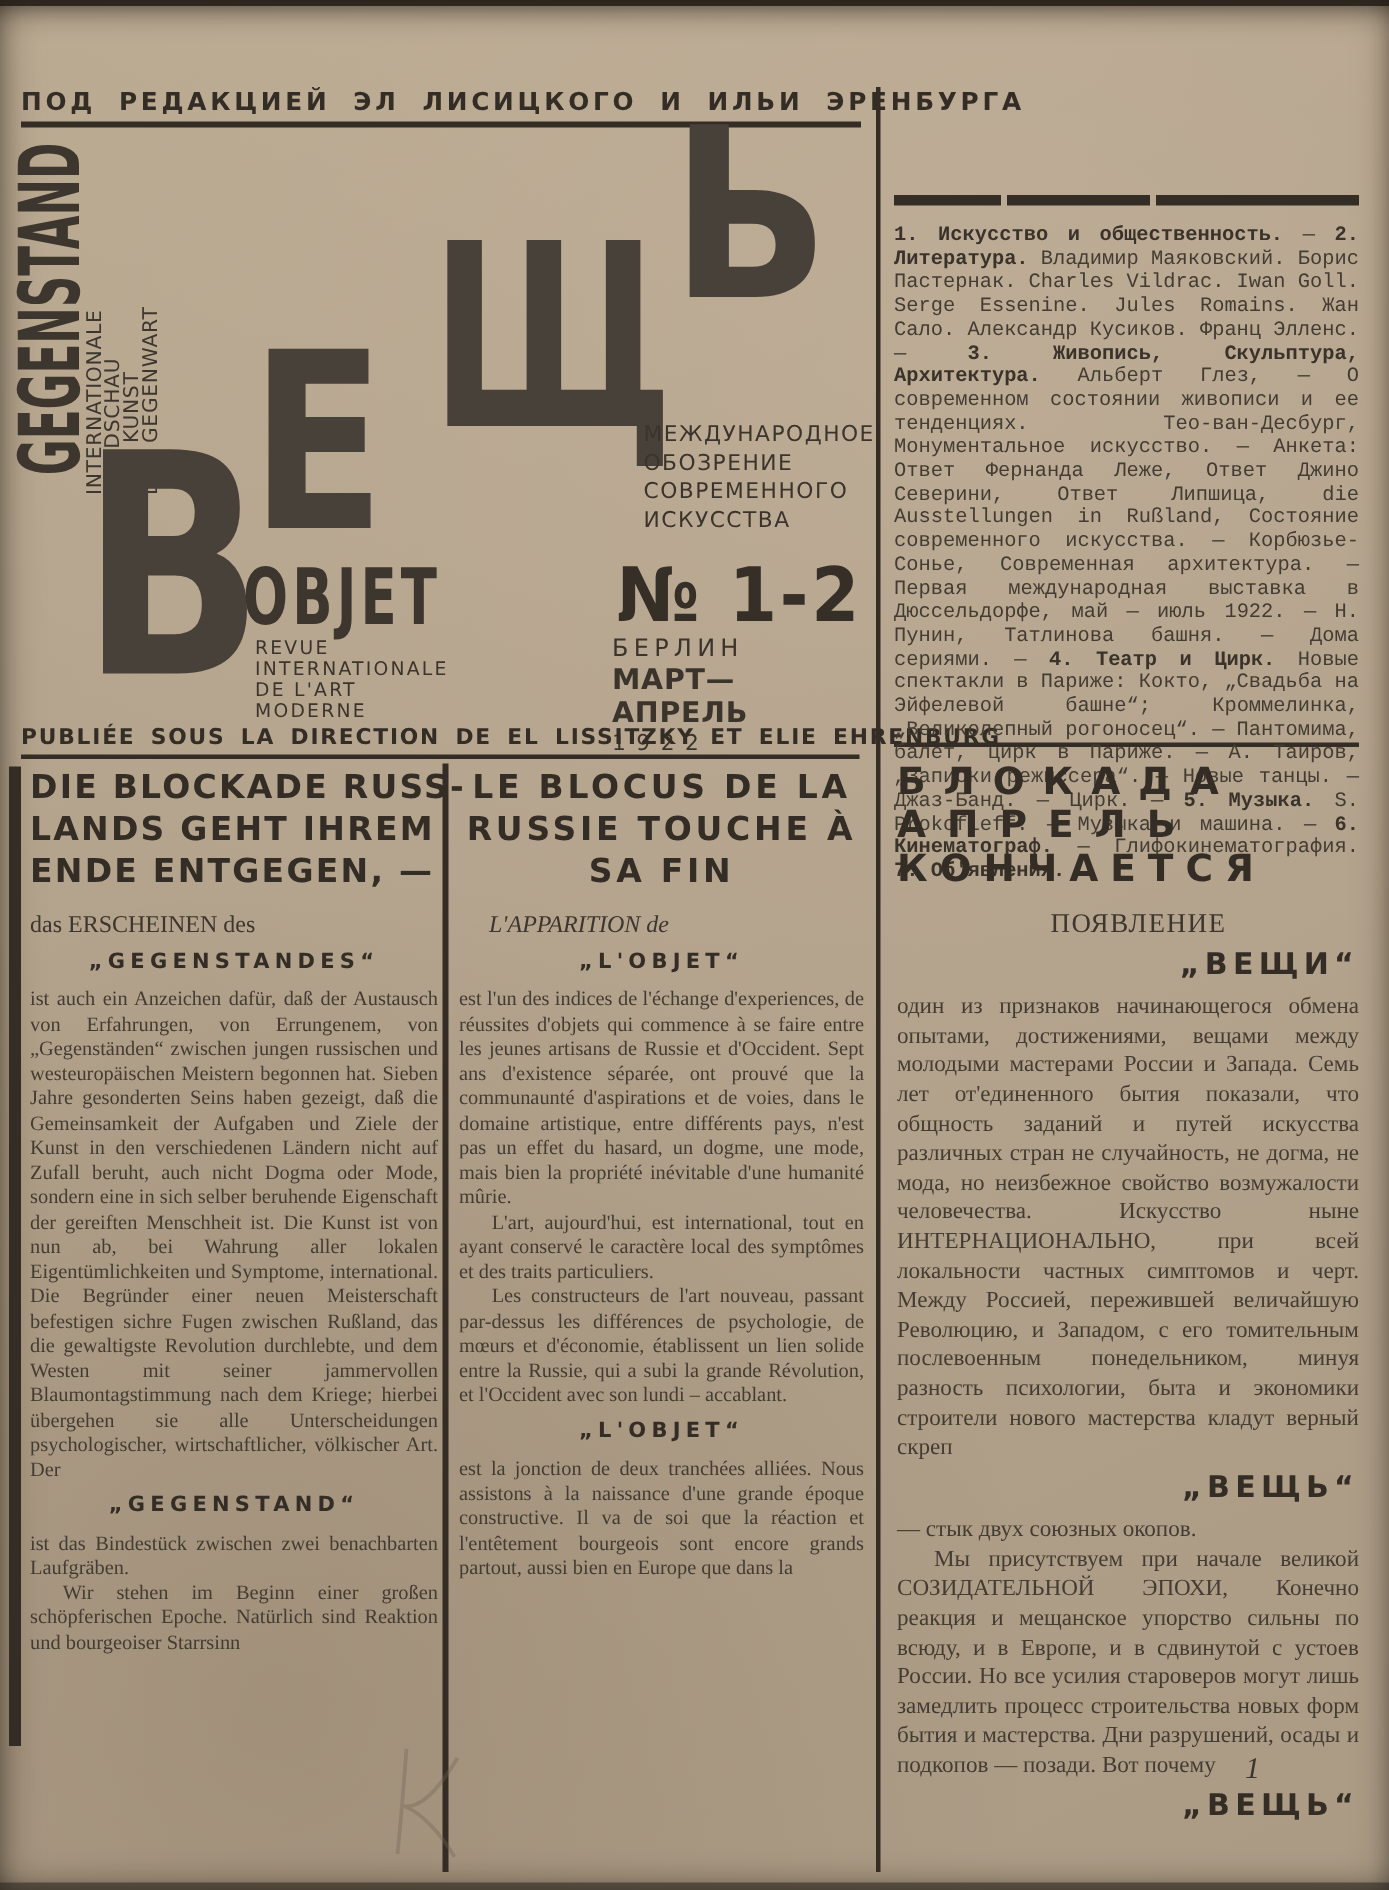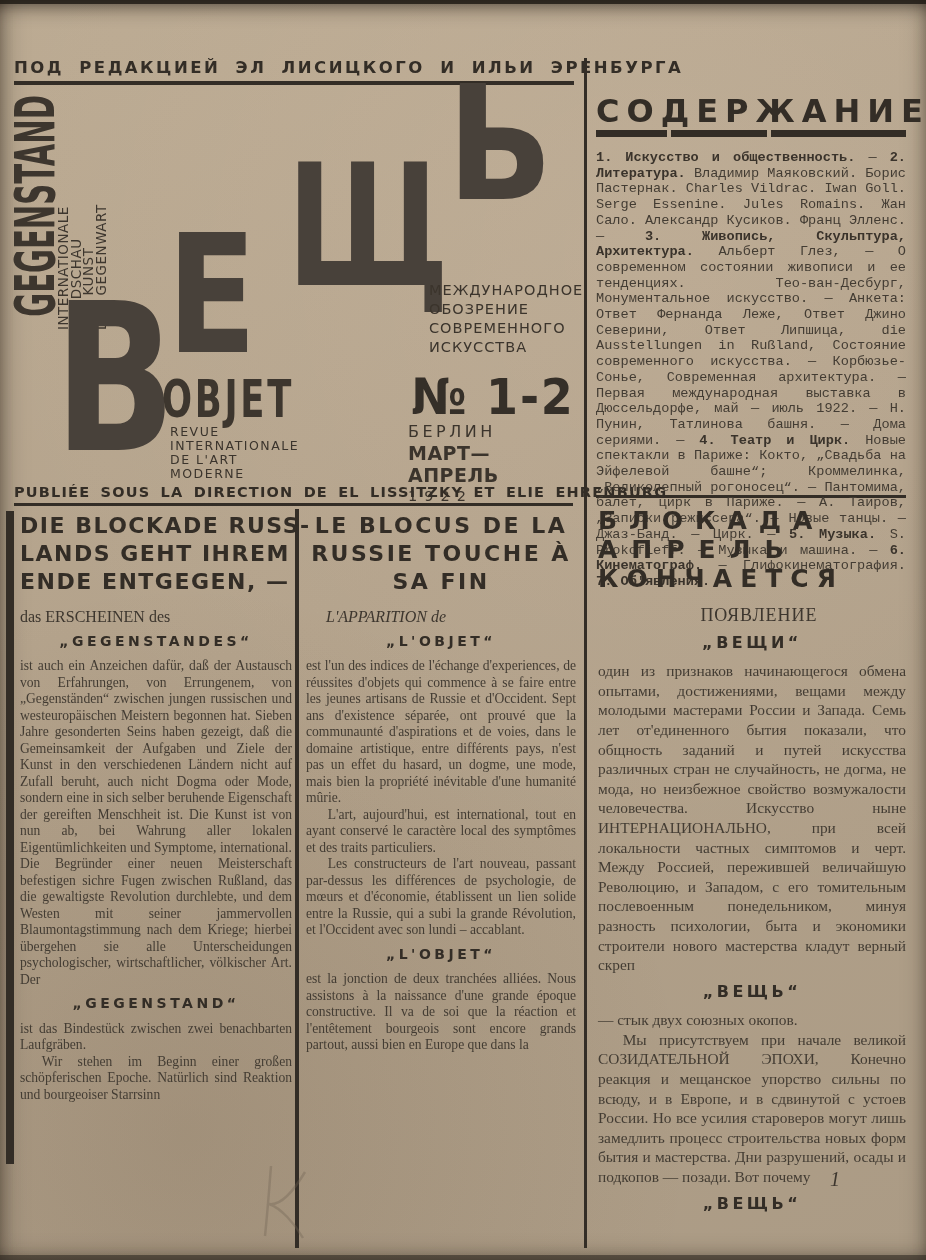--- a/index.html
+++ b/index.html
@@ -122,21 +122,21 @@
   .ru-headline div:nth-child(1){letter-spacing:12px;}
   .ru-headline div:nth-child(2){letter-spacing:14px;}
   .ru-headline div:nth-child(3){letter-spacing:8px;}
   .kicker{margin-top:13px;font-size:16px;text-align:left;color:#3d362e;}
   .col-russian .kicker{font-size:18px;letter-spacing:1px;padding-left:14px;text-align:center;}
   .col-french .kicker{padding-left:20px;font-style:italic;}
   .art-title{
     font-family:"DejaVu Sans",sans-serif;font-weight:bold;font-size:14px;
     letter-spacing:3.5px;color:#332d26;text-align:center;margin:7px 0 9px 0;white-space:nowrap;
   }
-  .col-russian .art-title{font-size:16px;}
+  .col-russian .art-title{font-size:20px;text-align:right;}
   .col p{margin:0 0 0 0;}
   .col p.indent{text-indent:1.6em;}
   .pagenum{
     left:830px;top:1168px;font-size:20px;font-style:italic;color:#3d362e;
     font-family:"Liberation Serif",serif;
   }
   .pencil-mark{left:253px;top:1162px;opacity:.35;}
 </style>
 </head>
 <body>
@@ -180,21 +180,20 @@
     <div class="issue-year">1922</div>
   </div>
 
   <div class="abs fr-editors">PUBLIÉE SOUS LA DIRECTION DE EL LISSITZKY ET ELIE EHRENBURG</div>
 
   <div class="abs rule divider-right"></div>
   <div class="abs rule divider-mid"></div>
   <div class="abs rule left-bar"></div>
   <div class="abs rule contents-rule"></div>
 
-  <div class="abs contents-title">СОДЕРЖАНИЕ</div>
   <div class="abs contents-bar"></div>
   <div class="abs contents-body serif"><b>1. Искусство и общественность.</b><span> — </span><b>2. Литература.</b><span> Владимир Маяковский. Борис Пастернак. Charles Vildrac. Iwan Goll. Serge Essenine. Jules Romains. Жан Сало. Александр Кусиков. Франц Элленс. — </span><b>3. Живопись, Скульптура, Архитектура.</b><span> Альберт Глез, — О современном состоянии живописи и ее тенденциях. Тео-ван-Десбург, Монументальное искусство. — Анкета: Ответ Фернанда Леже, Ответ Джино Северини, Ответ Липшица, die Ausstellungen in Rußland, Состояние современного искусства. — Корбюзье-Сонье, Современная архитектура. — Первая международная выставка в Дюссельдорфе, май — июль 1922. — Н. Пунин, Татлинова башня. — Дома сериями. — </span><b>4. Театр и Цирк.</b><span> Новые спектакли в Париже: Кокто, „Свадьба на Эйфелевой башне“; Кроммелинка, „Великолепный рогоносец“. — Пантомима, балет, цирк в Париже. — А. Таиров, „Записки режиссера“. — Новые танцы. — Джаз-Банд. — Цирк. — </span><b>5. Музыка.</b><span> S. Prokofieff. — Музыка и машина. — </span><b>6. Кинематограф.</b><span> — Глифокинематография. </span><b>7. Об'явления.</b></div>
 
   <div class="abs col col-german">
     <div class="headline">
       <div>DIE BLOCKADE RUSS-</div>
       <div>LANDS GEHT IHREM</div>
       <div>ENDE ENTGEGEN, —</div>
     </div>
     <div class="kicker">das ERSCHEINEN des</div>

